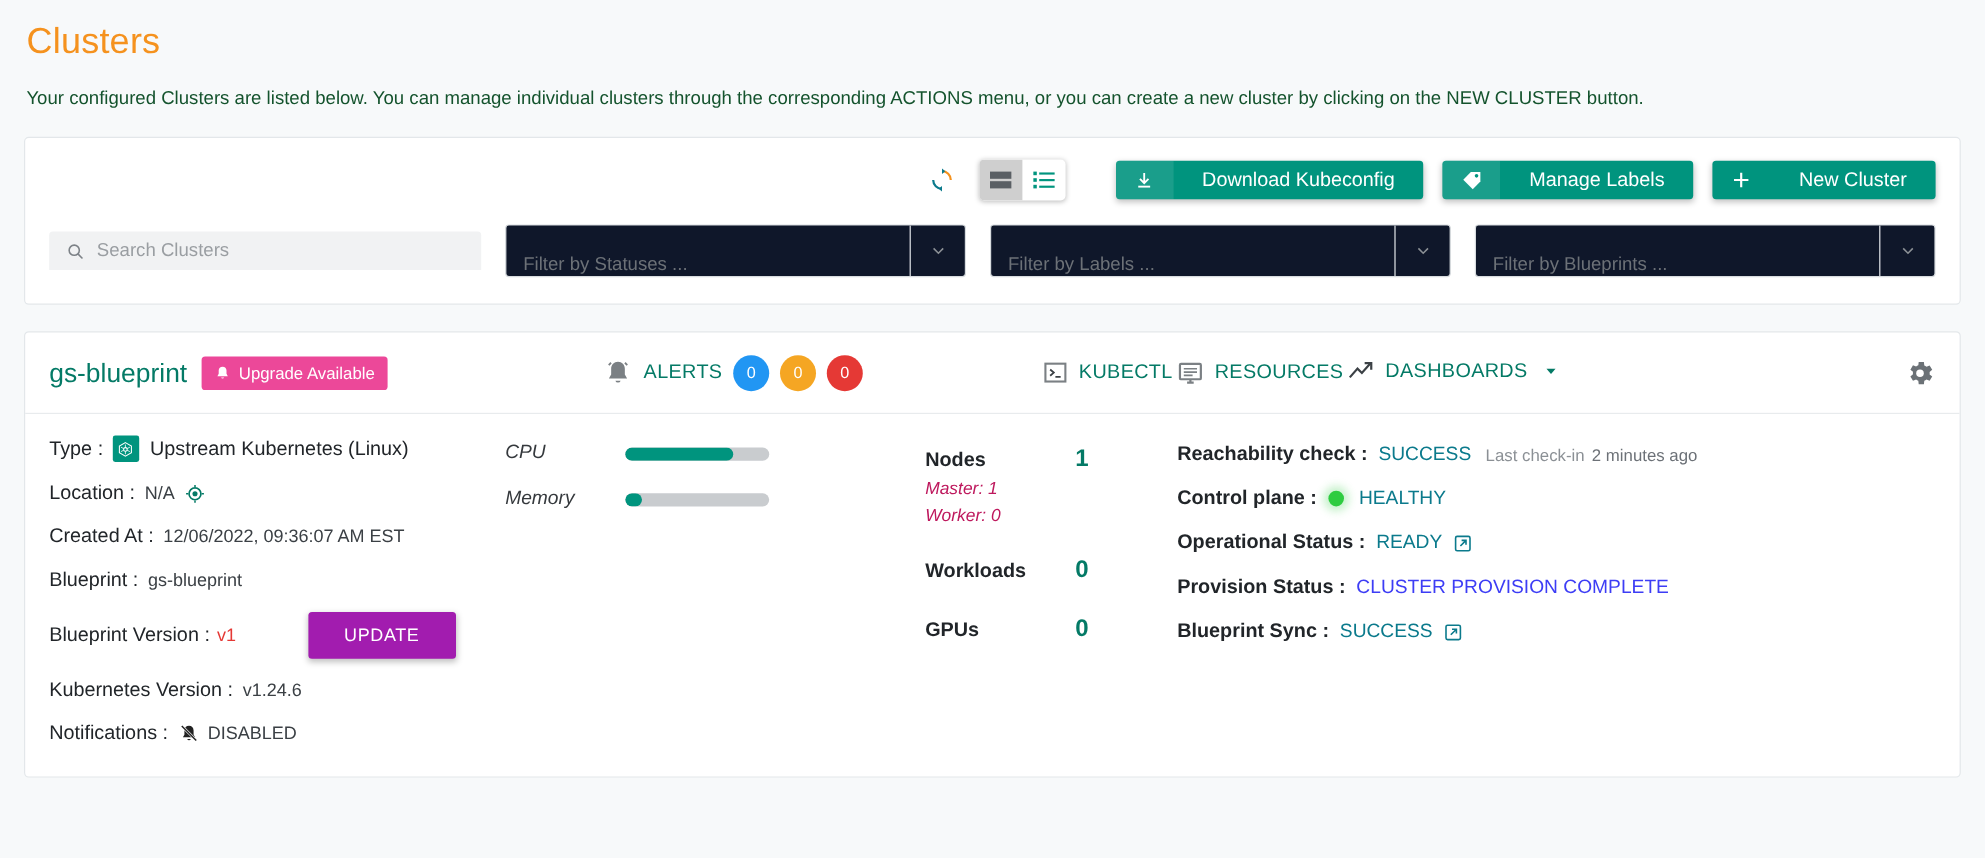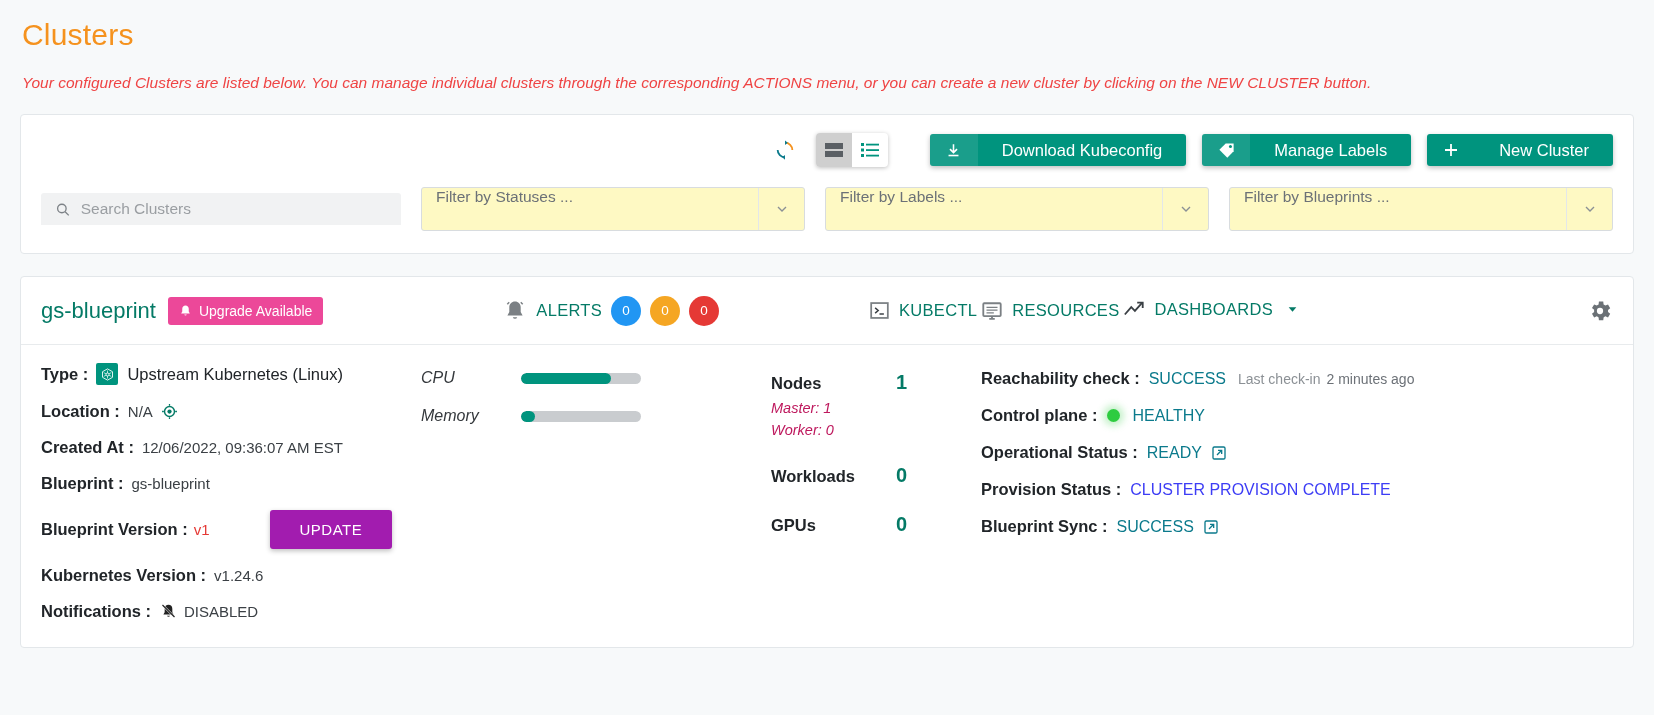--- a/index.html
+++ b/index.html
@@ -14,23 +14,22 @@
 
   
   .page-title {
     font-size: 30px;
     color: #f5921e;
     font-weight: 400;
     padding: 18px 0 0 2px;
     letter-spacing: .2px;
   }
   .page-subtitle {
-    font-style: italic;
     font-size: 15.5px;
-    color: #ef4444;
+    color: #14532d;
     padding: 22px 0 0 2px;
   }
 
   
   .panel {
     background: #fff;
     border: 1px solid #e3e7ea;
     border-radius: 4px;
     margin-top: 22px;
   }
@@ -103,22 +102,22 @@
     border: none; background: transparent; outline: none;
     font-size: 15.5px; color: #444; width: 100%;
     font-family: "Liberation Sans", sans-serif;
   }
   .search-box input::placeholder { color: #9a9ea2; }
   .select-box {
     flex: 1 1 0;
     height: 44px;
     border: 1px solid #d8dcdf;
     border-radius: 3px;
-    display: flex; align-items: flex-start;
-    background: #fef9c3;
+    display: flex; align-items: flex-end;
+    background: #0f172a;
     cursor: pointer;
   }
   .select-box .sv {
     flex: 1; padding: 0 14px; font-size: 15.5px; color: #6c7177;
     white-space: nowrap; overflow: hidden;
   }
   .select-box .caret {
     width: 46px; height: 100%;
     border-left: 1px solid #e3e7ea;
     display: flex; align-items: center; justify-content: center;
@@ -181,21 +180,21 @@
   .card-body {
     display: flex;
     padding: 18px 20px 26px 20px;
   }
   .col-left { flex: 0 0 380px; }
   .col-gauge { flex: 0 0 350px; padding-top: 6px; font-style: italic; }
   .col-counts { flex: 0 0 210px; padding-top: 8px; }
   .col-status { flex: 1 1 auto; padding-top: 6px; }
 
   .row { display: flex; align-items: center; margin-bottom: 17px; }
-  .k { font-weight: bold; font-size: 16.5px; color: #212529; white-space: nowrap; }
+  .k { font-weight: normal; font-size: 16.5px; color: #212529; white-space: nowrap; }
   .v { font-size: 15px; color: #3b4045; margin-left: 8px; white-space: nowrap; }
   .v-strong { font-size: 16.5px; color: #212529; margin-left: 8px; }
   .v-red { color: #e53935; font-size: 15px; margin-left: 6px; }
 
   .type-ic {
     width: 22px; height: 22px; background: #00947e;
     display: inline-flex; align-items: center; justify-content: center;
     margin: 0 9px 0 8px; border-radius: 2px;
   }
   .update-btn {

